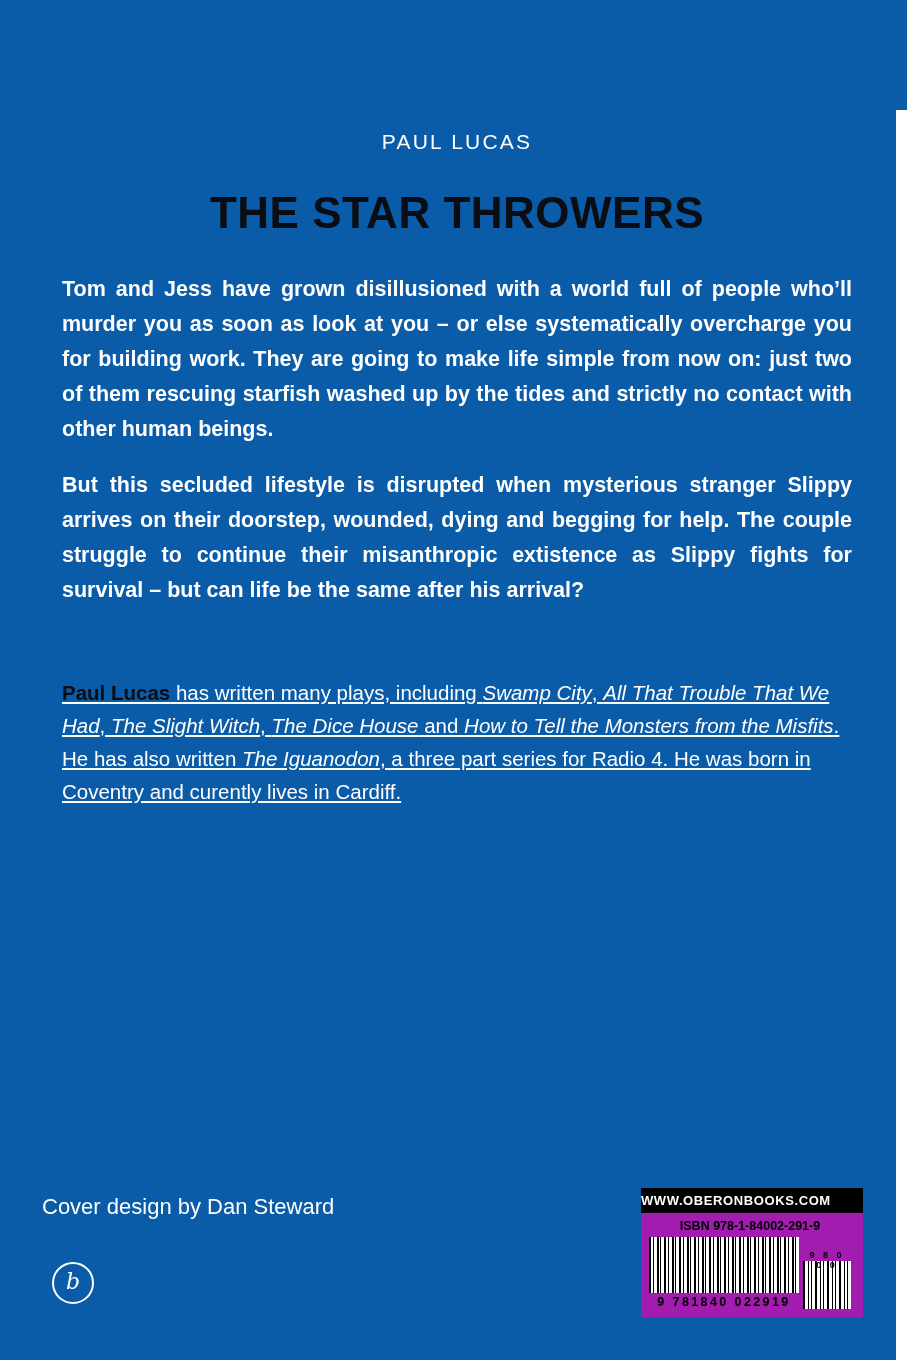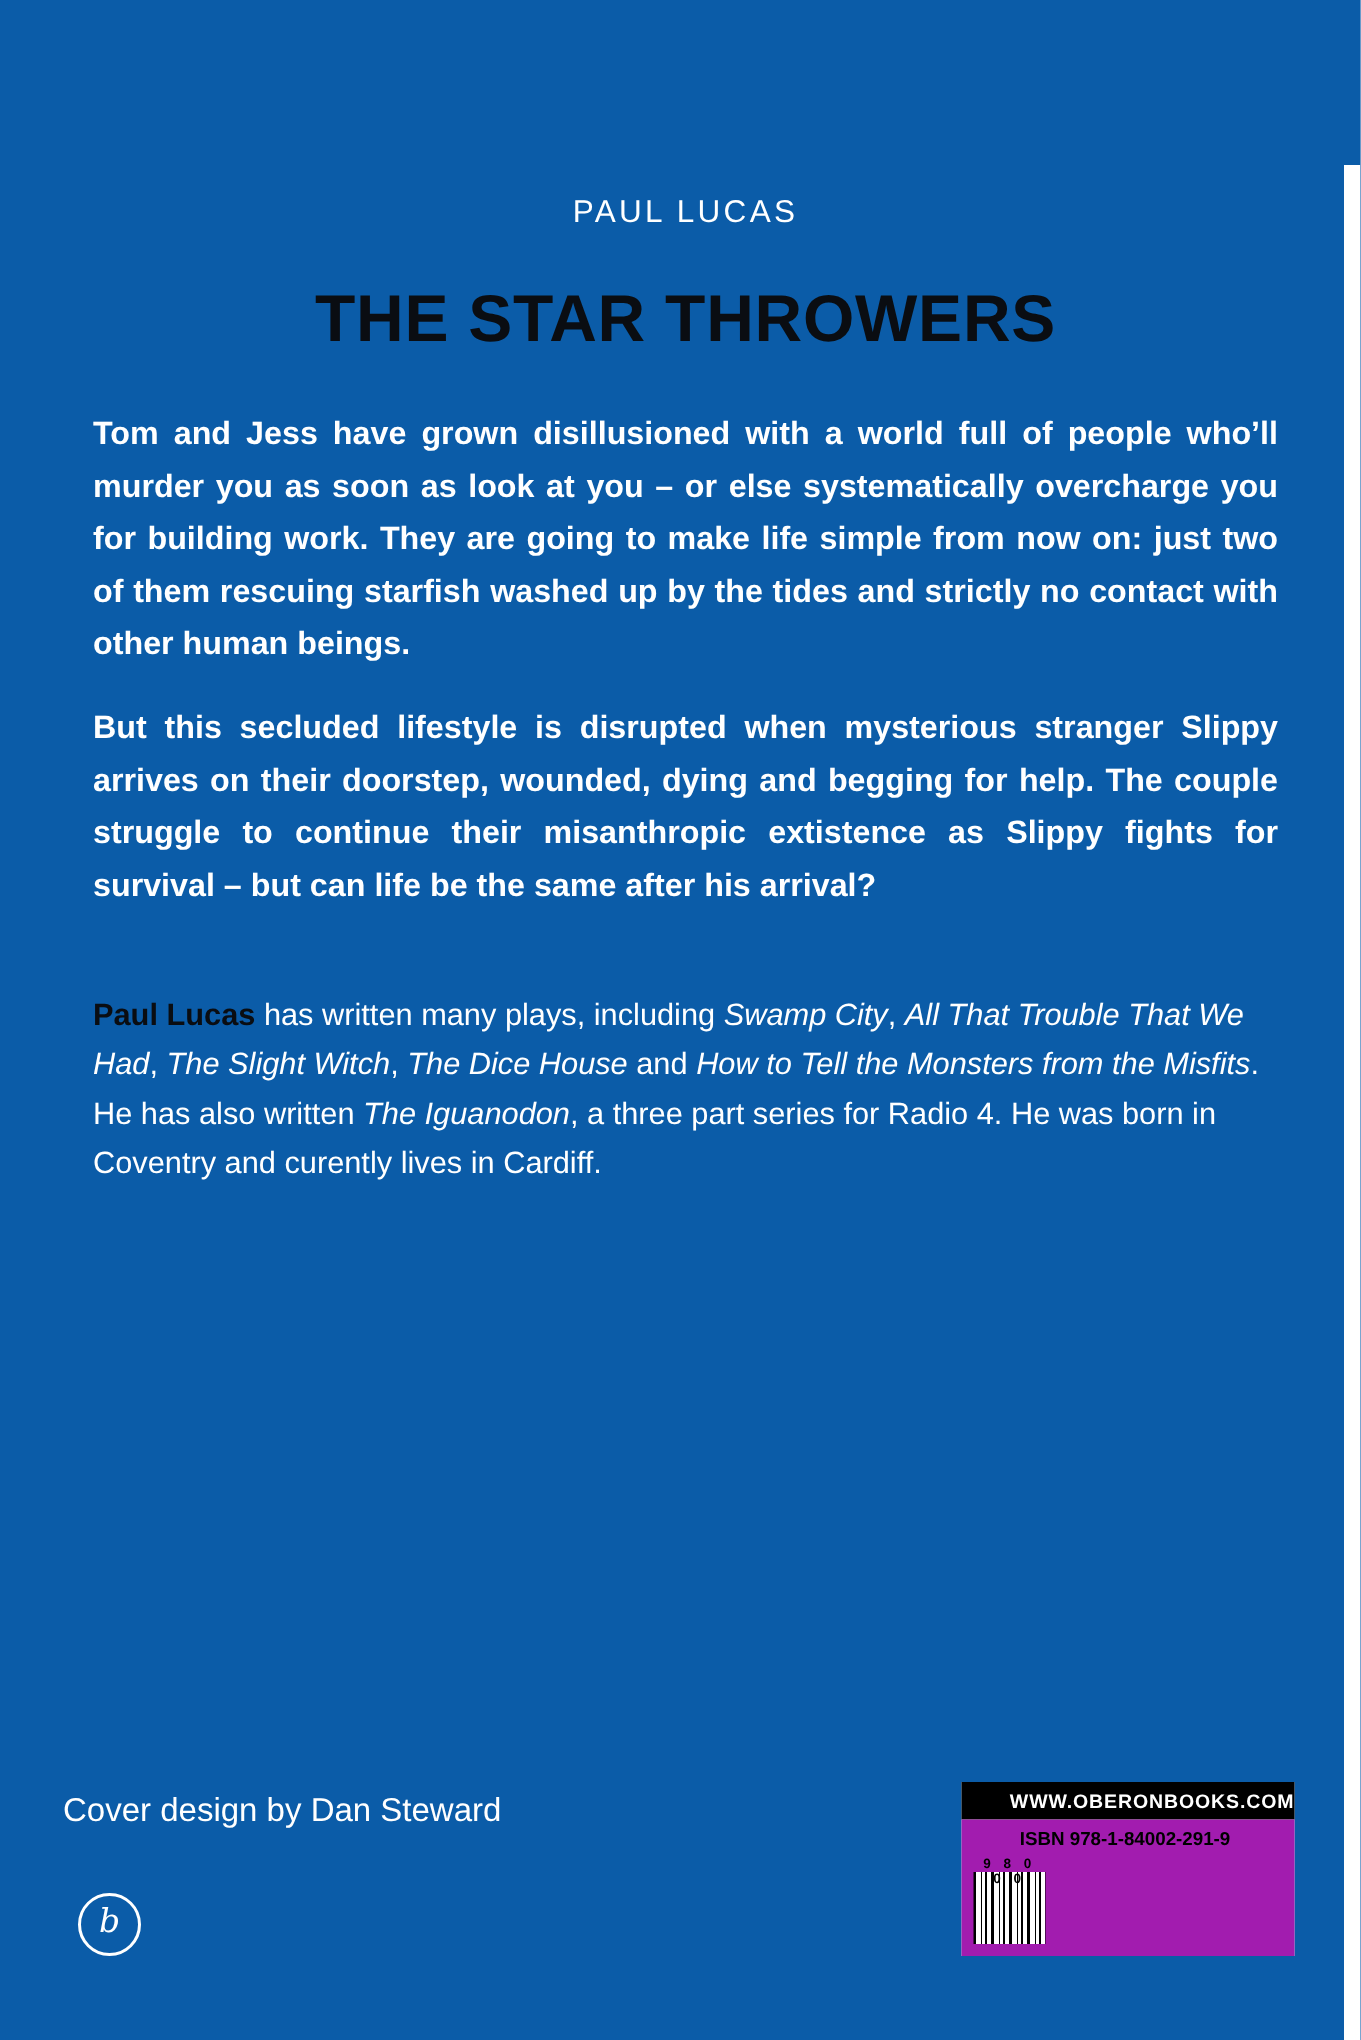--- a/index.html
+++ b/index.html
@@ -66,25 +66,26 @@
     color: #ffffff;
     font-size: 21.5px;
     line-height: 1.62;
     text-align: justify;
     font-weight: 600;
   }
   .blurb p {
     margin: 0 0 22px 0;
   }
   .bio {
-    margin-top: 52px;
+    margin-top: 68px;
     color: #ffffff;
     font-size: 20.5px;
     line-height: 1.62;
     font-weight: 400;
+    text-decoration: underline;
   }
   .bio .name {
     font-weight: bold;
     color: #0a0d12;
   }
   .bio em {
     font-style: italic;
   }
   .credit {
     position: absolute;
@@ -136,21 +137,21 @@
     background: #ffffff;
     padding: 0;
     box-sizing: border-box;
   }
   .barcode-url {
     background: #000000;
     color: #ffffff;
     font-size: 13px;
     font-weight: bold;
     letter-spacing: 0.6px;
-    text-align: right;
+    text-align: left;
     padding: 5px 0 5px 0;
   }
   .barcode-body {
     background: #a21caf;
     padding: 6px 12px 8px 8px;
     font-weight: bold;
   }
   .isbn-text {
     text-align: center;
     font-size: 12.5px;
@@ -243,20 +244,24 @@
     <div class="logo-circle">
       <span>b</span>
     </div>
   </div>
 
   <div class="barcode-block">
     <div class="barcode-url">WWW.OBERONBOOKS.COM</div>
     <div class="barcode-body">
       <div class="isbn-text">ISBN 978-1-84002-291-9</div>
       <div class="bars-row">
+        <div class="bars-main">
+          <div class="bars"></div>
+          <div class="ean-digits">9 781840 022919</div>
+        </div>
         <div class="bars-addon">
           <div class="addon-digits">9 8 0 0 0</div>
           <div class="bars"></div>
         </div>
       </div>
     </div>
   </div>
 
 </div>
 

